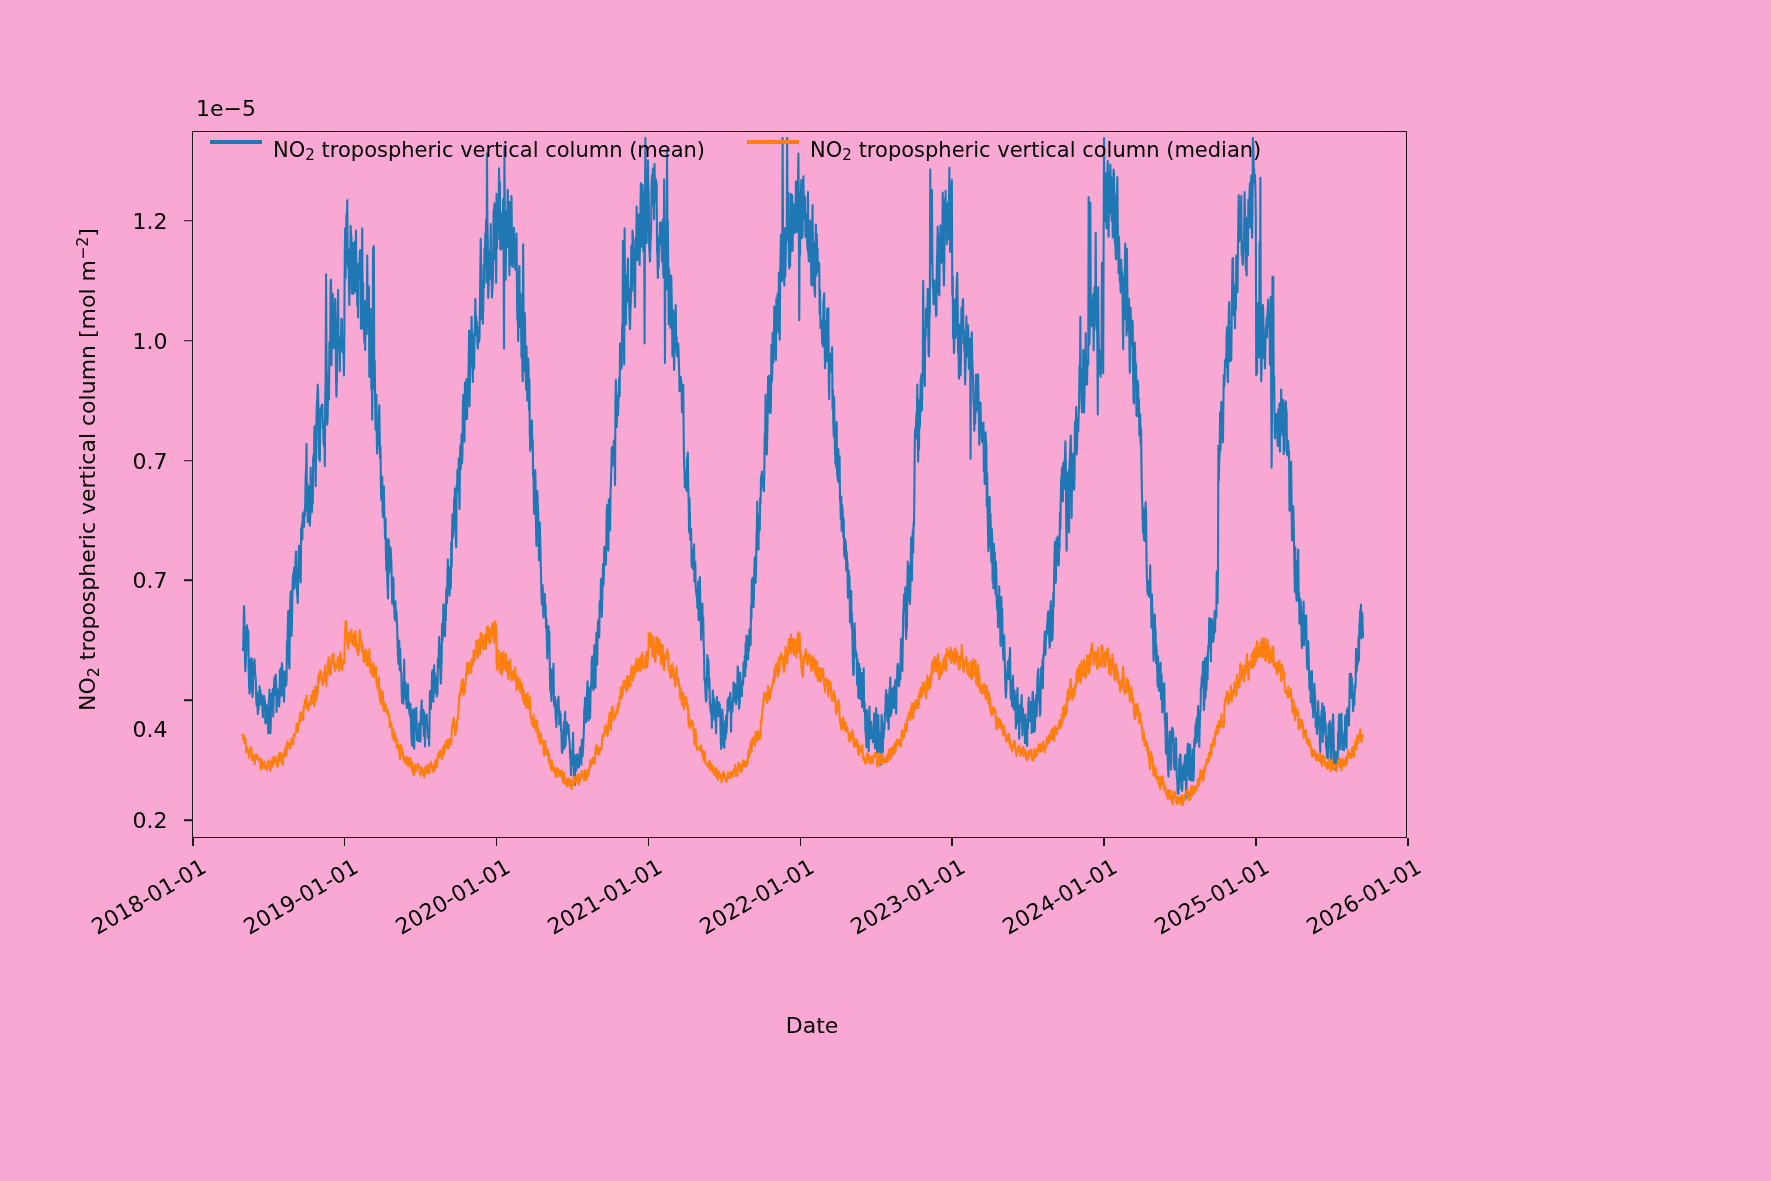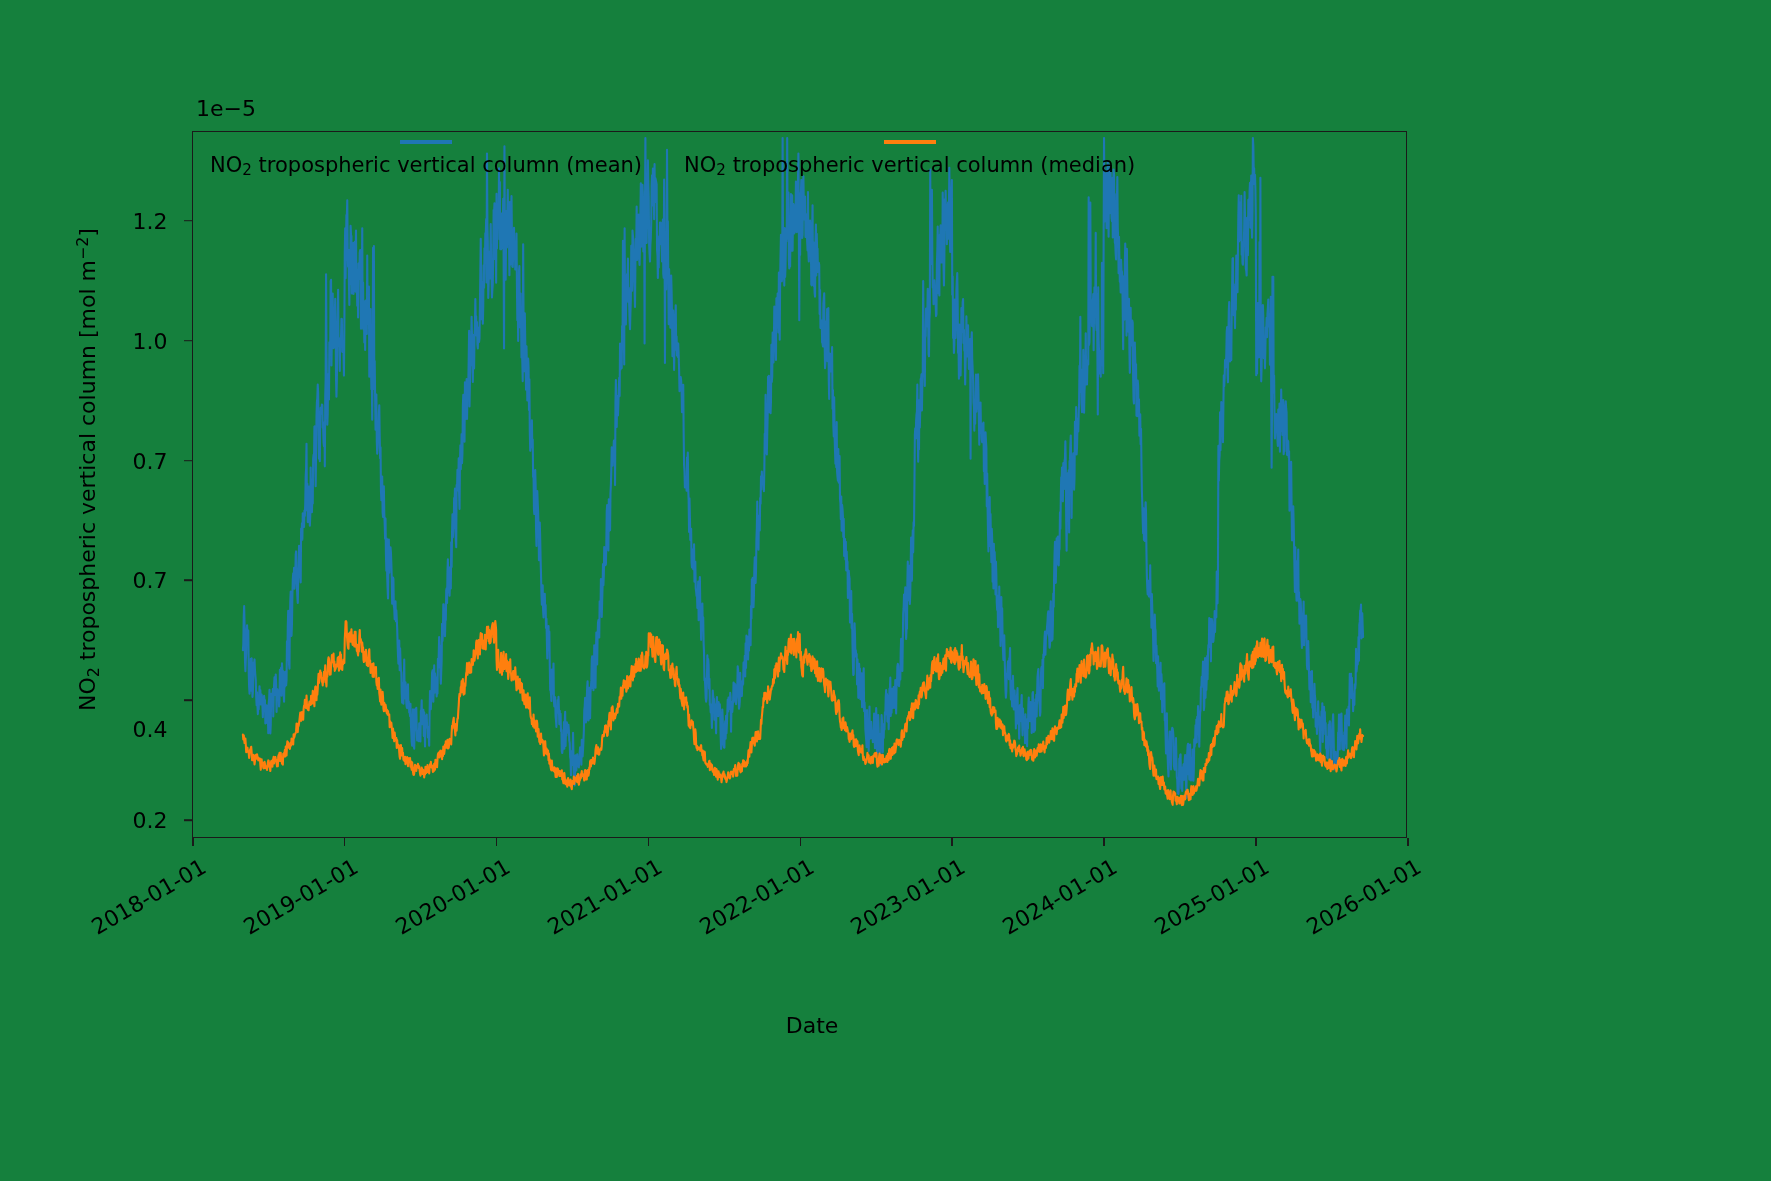--- a/index.html
+++ b/index.html
@@ -10,21 +10,21 @@
   body {
     width: 1771px;
     height: 1181px;
     font-family: "DejaVu Sans", "Liberation Sans", sans-serif;
     overflow: hidden;
   }
   #figure {
     position: relative;
     width: 1771px;
     height: 1181px;
-    background: #15803d;
+    background: #f9a8d4;
   }
   
   #axes {
     position: absolute;
     left: 192px;
     top: 131px;
     width: 1215px;
     height: 707px;
     border: 1.6px solid #1a1a1a;
     box-sizing: border-box;
@@ -112,22 +112,20 @@
     left: 17px;
     top: 8px;
     display: flex;
     flex-direction: row;
     align-items: center;
     gap: 42px;
     pointer-events: auto;
   }
   .legend-entry {
     display: flex;
-    flex-direction: column;
-    align-items: center;
     gap: 11px;
   }
   .legend-swatch {
     display: block;
     width: 52px;
     height: 4px;
     border-radius: 0;
   }
   .legend-text {
     font-size: 21px;

